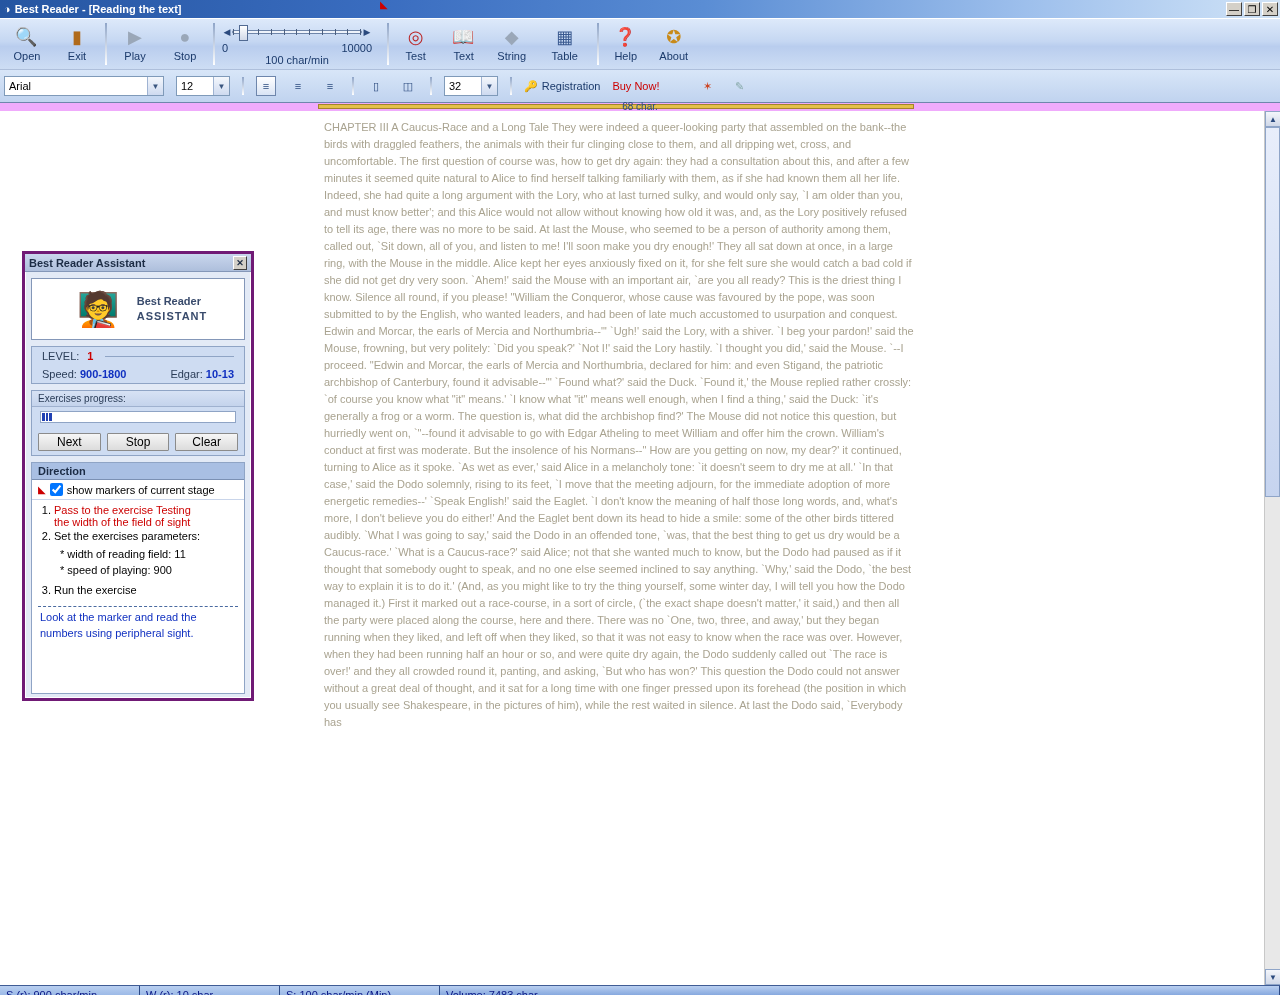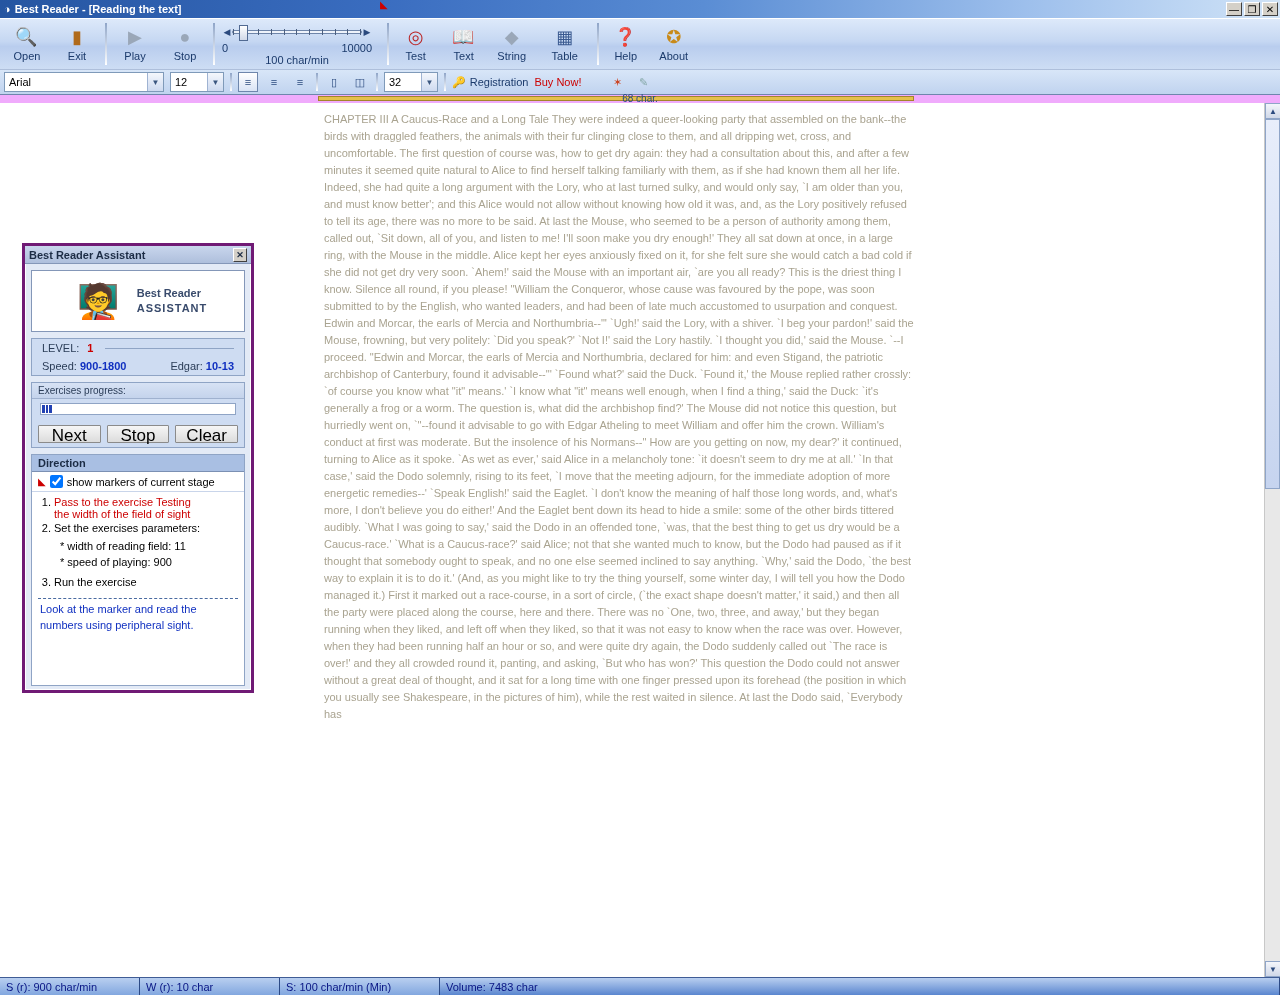--- a/index.html
+++ b/index.html
@@ -31,23 +31,23 @@
 .ruler .track { height: 4px; flex: 1; background: #eef3fb; border: 1px solid #6e85a9; border-radius: 2px; position: relative; }
 .ruler .ticks { position: absolute; left: 0; right: 0; top: -2px; display: flex; justify-content: space-between; }
 .ruler .ticks span { width: 1px; height: 6px; background: #4a5e7e; }
 .ruler .thumb { position: absolute; top: -6px; left: 6px; width: 9px; height: 16px; background: linear-gradient(#fff,#d0d8e8); border: 1px solid #516a92; }
 .ruler .arrow { width: 10px; text-align: center; color: #2b4a7e; font-size: 9px; }
 .slider-nums { width: 150px; display: flex; justify-content: space-between; font-size: 10px; color: #1b3a6b; }
 .slider-caption { font-size: 11px; color: #1b3a6b; }
 .redpin { color: #c00; font-size: 10px; position: relative; top: -20px; right: -2px; }
 
 .toolbar2 {
-  height: 26px;
+  height: 34px;
   background: linear-gradient(#d8e6f8, #c0d3ef);
-  display: flex; align-items: center; gap: 6px; padding: 0 4px;
+  display: flex; align-items: center; gap: 12px; padding: 0 4px;
   border-top: 1px solid #aebfdb; border-bottom: 1px solid #6f86ac;
 }
 .combo { height: 20px; background: #fff; border: 1px solid #7f9ab9; display: flex; align-items: center; }
 .combo .ctxt { padding: 0 4px; flex: 1; }
 .combo .cbtn { width: 16px; height: 100%; background: linear-gradient(#f4f7fc,#cedaf0); border-left: 1px solid #9fb3d2; display: flex; align-items: center; justify-content: center; color: #3a567f; font-size: 8px; }
 .combo.font { width: 160px; } .combo.size { width: 54px; } .combo.num { width: 54px; }
 .tb2-sep { width: 2px; height: 18px; background: linear-gradient(#8fa5c8,#fff); }
 .iconbtn { width: 20px; height: 20px; display: flex; align-items: center; justify-content: center; color: #2b4a7e; border: 1px solid transparent; cursor: default; }
 .iconbtn.active { background: linear-gradient(#fff,#d9e4f5); border-color: #6e86ac; }
 .linklike { display: flex; align-items: center; gap: 4px; color: #1b3a6b; cursor: default; }
@@ -74,21 +74,21 @@
 .assistant .hd .x { margin-left: auto; width: 14px; height: 14px; background: #d4d0c8; border: 1px solid #fff; border-right-color: #404040; border-bottom-color: #404040; display: flex; align-items: center; justify-content: center; font-size: 9px; cursor: default; }
 .assistant .banner { margin: 6px; height: 62px; background: #fff; border: 1px solid #8497b8; display: flex; align-items: center; justify-content: center; gap: 8px; }
 .banner .art { width: 60px; height: 48px; display: flex; align-items: center; justify-content: center; font-size: 34px; }
 .banner .ttl { font-family: Georgia, serif; font-weight: bold; color: #394b6c; line-height: 15px; font-size: 14px; text-align: left; }
 .assistant section { margin: 0 6px 6px; border: 1px solid #8fa4c5; background: #cedcf2; }
 .assistant section .shd { padding: 2px 6px; font-size: 10px; color: #2a3c57; border-bottom: 1px solid #9fb1cf; background: linear-gradient(#d7e2f4,#c4d3ec); }
 .assistant .lvlrow { padding: 3px 10px; display: flex; gap: 8px; font-size: 11px; color: #2a3c57; align-items: center; }
 .assistant .lvlrow b.red { color: #c00; font-weight: bold; }
 .assistant .btns { display: flex; gap: 6px; padding: 4px 6px; }
 .assistant .btns button {
-  flex: 1; height: 18px; font-size: 17px;
+  flex: 1; height: 18px; font-size: 12px;
   background: linear-gradient(#f6f6f6,#dcdcdc);
   border: 1px solid #8b8b8b; border-radius: 1px; cursor: default;
 }
 .progressbar { margin: 4px 8px 6px; height: 12px; background: #fff; border: 1px solid #8fa4c5; position: relative; }
 .progressbar .fill { position: absolute; top: 1px; left: 1px; bottom: 1px; width: 10px; display: flex; gap: 1px; }
 .progressbar .fill span { width: 3px; background: #2141b3; }
 .direction { margin: 0 6px 4px; border: 1px solid #8fa4c5; background: #fff; font-size: 11px; }
 .direction .dhd { background: #a9bfe3; padding: 2px 6px; font-weight: bold; color: #1b2b44; border-bottom: 1px solid #7b90b3; }
 .direction .drow { padding: 3px 6px; display: flex; align-items: center; gap: 4px; border-bottom: 1px solid #c9d5ea; }
 .direction .drow .redpin2 { color: #c00; font-size: 10px; }

